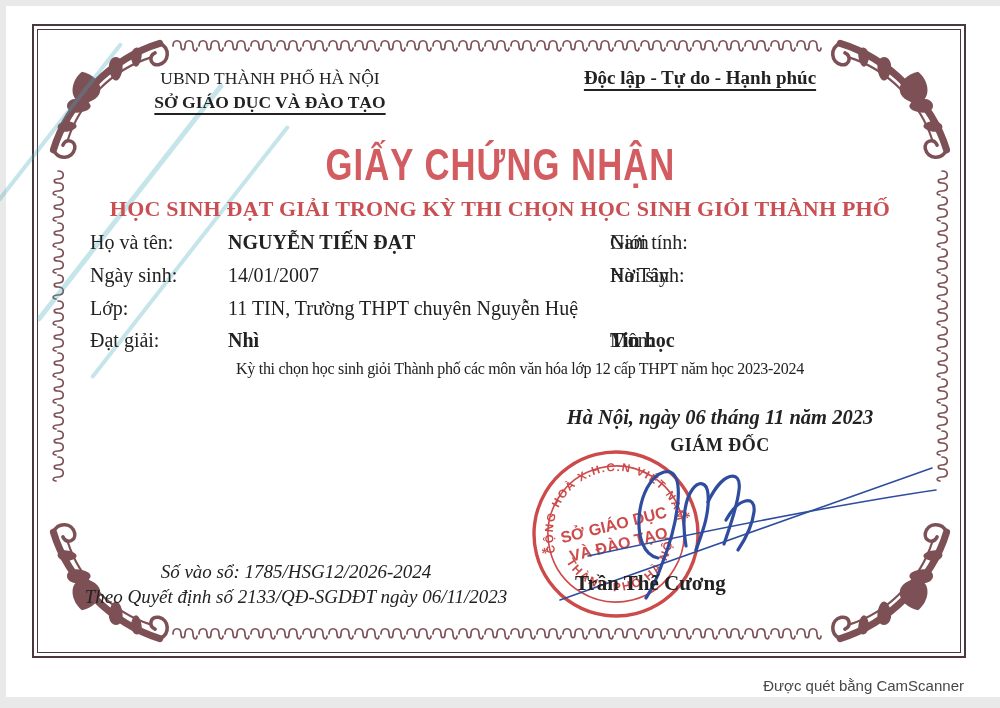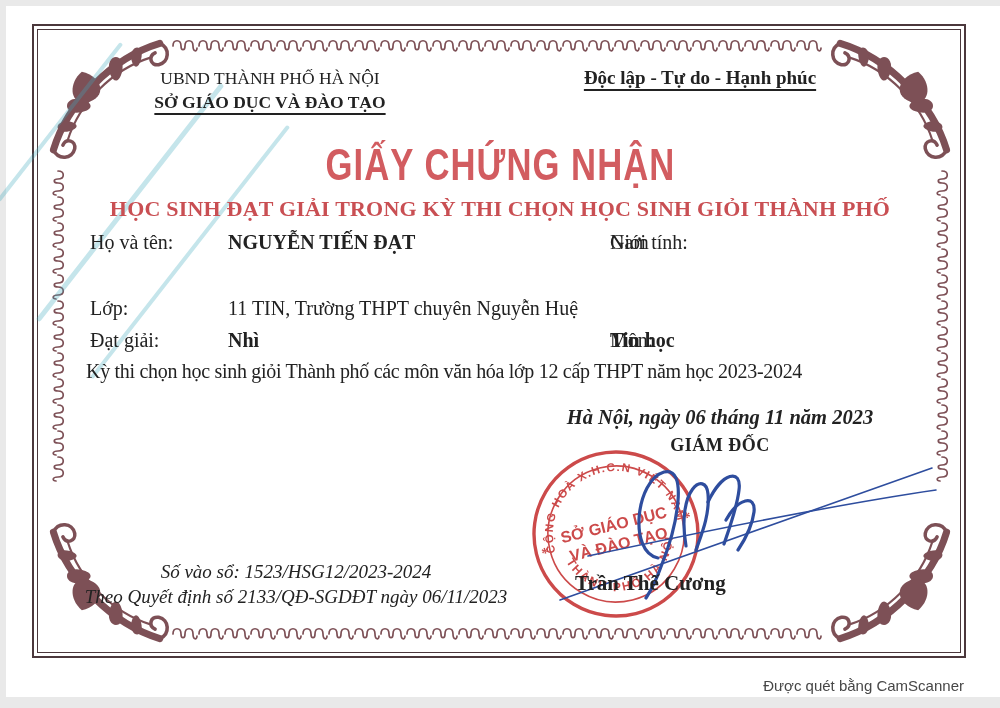--- a/index.html
+++ b/index.html
@@ -42,21 +42,21 @@
   #subtitle{left:0;width:1000px;top:196px;text-align:center;font-weight:bold;
     font-size:22px;color:var(--subtitle-red);letter-spacing:.2px;}
 
   
   .frow{left:0;width:1000px;height:30px;font-size:20px;}
   .frow span{position:absolute;white-space:nowrap;}
   .flabel{left:90px;}
   .fvalue{left:228px;}
   .fright{left:610px;}
   .bold{font-weight:bold;}
-  #exam-line{left:86px;width:840px;top:360px;font-size:20px;letter-spacing:-.3px;white-space:nowrap;}
+  #exam-line{left:100px;width:840px;top:360px;font-size:16px;letter-spacing:-.3px;white-space:nowrap;text-align:center;}
 
   
   #date-line{left:530px;width:380px;top:406px;text-align:center;font-style:italic;font-weight:bold;font-size:20.5px;}
   #signer-title{left:530px;width:380px;top:435px;text-align:center;font-weight:bold;font-size:18px;letter-spacing:.5px;}
   #signer-name{left:575px;width:280px;top:571px;text-align:left;font-weight:bold;font-size:21px;z-index:6;}
 
   
   #seal{left:528px;top:446px;transform:rotate(-14deg);z-index:3;}
   .seal-ring-outer{fill:none;stroke:var(--seal-red);stroke-width:3.4;}
   .seal-ring-inner{fill:none;stroke:var(--seal-red);stroke-width:1.6;}
@@ -238,20 +238,28 @@
   <div class="abs" id="subtitle">HỌC SINH ĐẠT GIẢI TRONG KỲ THI CHỌN HỌC SINH GIỎI THÀNH PHỐ</div>
 
   <div class="abs frow" style="top:231px;">
     <span class="flabel">Họ và tên:</span>
     <span class="fvalue bold">NGUYỄN TIẾN ĐẠT</span>
     <span class="fright">
         <span>Giới tính:</span> 
         <span>Nam</span>
       </span>
   </div>
+  <div class="abs frow" style="top:264px;">
+    <span class="flabel">Ngày sinh:</span>
+    <span class="fvalue">14/01/2007</span>
+    <span class="fright">
+        <span>Nơi sinh:</span> 
+        <span>Hà Tây</span>
+      </span>
+  </div>
   <div class="abs frow" style="top:297px;">
     <span class="flabel">Lớp:</span>
     <span class="fvalue">11 TIN, Trường THPT chuyên Nguyễn Huệ</span>
   </div>
   <div class="abs frow" style="top:329px;">
     <span class="flabel">Đạt giải:</span>
     <span class="fvalue bold">Nhì</span>
     <span class="fright">
         <span>Môn:</span> 
         <span class="bold">Tin học</span>
@@ -283,20 +291,20 @@
     <path class="sig thin" d="M48,118 C170,92 300,66 396,52"></path>
     <path class="sig thick" d="M118,120 C88,114 96,42 124,34 C148,28 138,86 122,126 C116,143 110,154 106,160"></path>
     <path class="sig thick" d="M146,108 C136,50 166,32 168,56 C170,78 160,100 156,112"></path>
     <path class="sig thick" d="M168,64 C182,34 202,30 199,52 C197,70 188,94 184,106"></path>
     <path class="sig thick" d="M186,82 C198,60 216,56 214,74 C212,90 202,106 198,112"></path>
   </svg>
 
   <div class="abs" id="signer-name">Trần Thế Cương</div>
 
   <div class="abs" id="registry">
-    <div>Số vào sổ: 1523/HSG12/2023-2024</div>
+    <div>Số vào sổ: 1785/HSG12/2026-2024</div>
     <div>Theo Quyết định số 2133/QĐ-SGDĐT ngày 06/11/2023</div>
   </div>
 
   <div class="abs" id="scan-note">Được quét bằng CamScanner</div>
   <div class="abs" id="scan-bar"></div>
 
 </div>
 
 </body></html>

